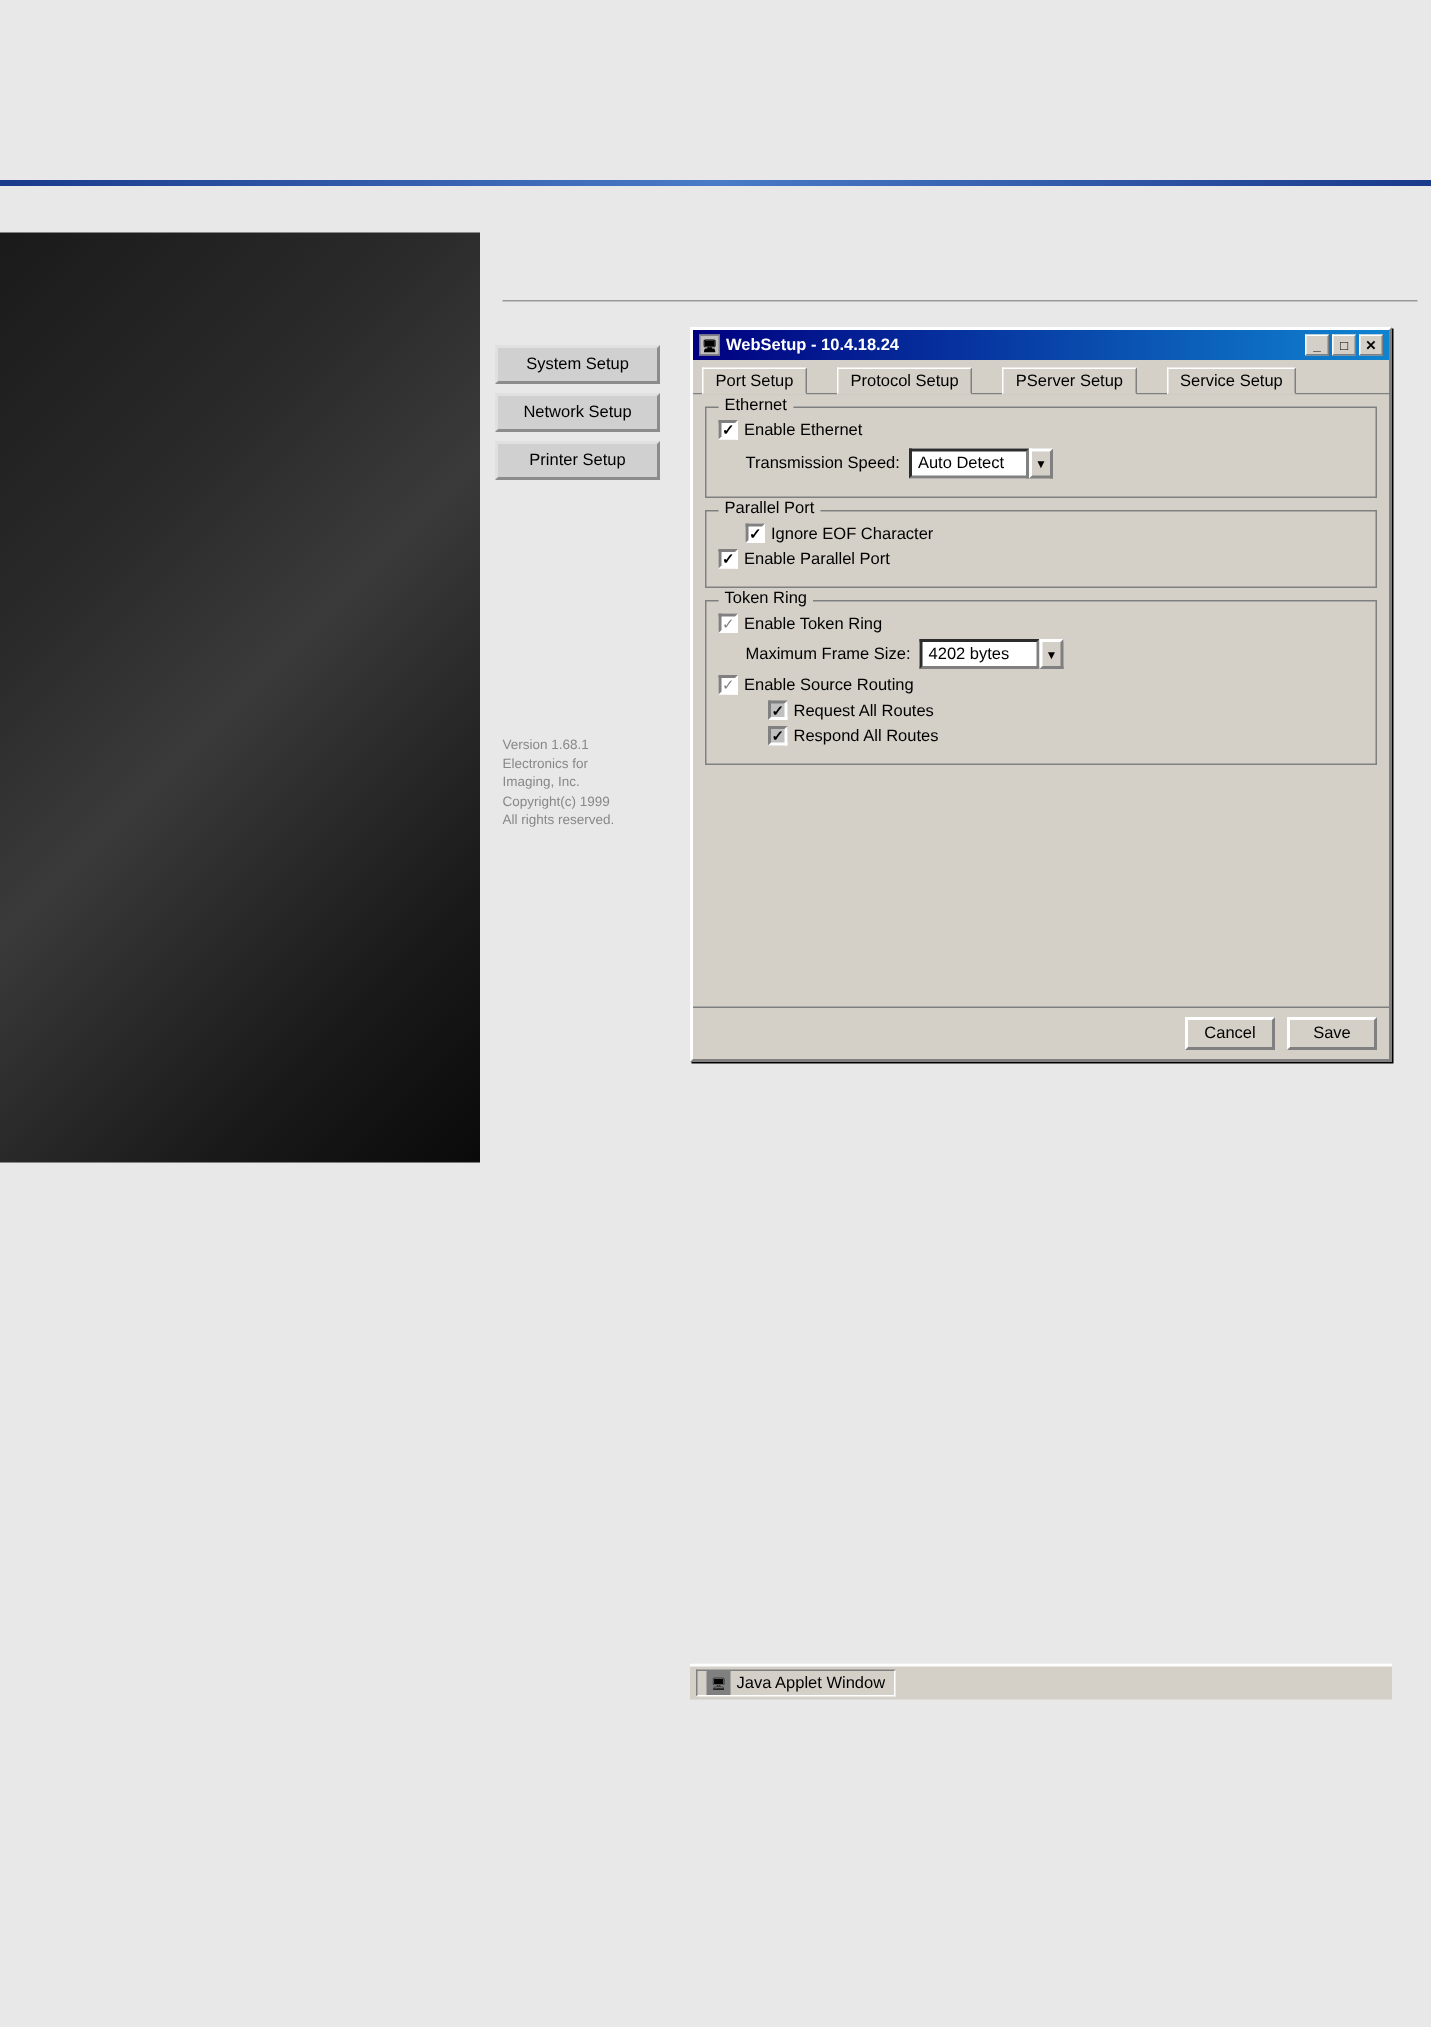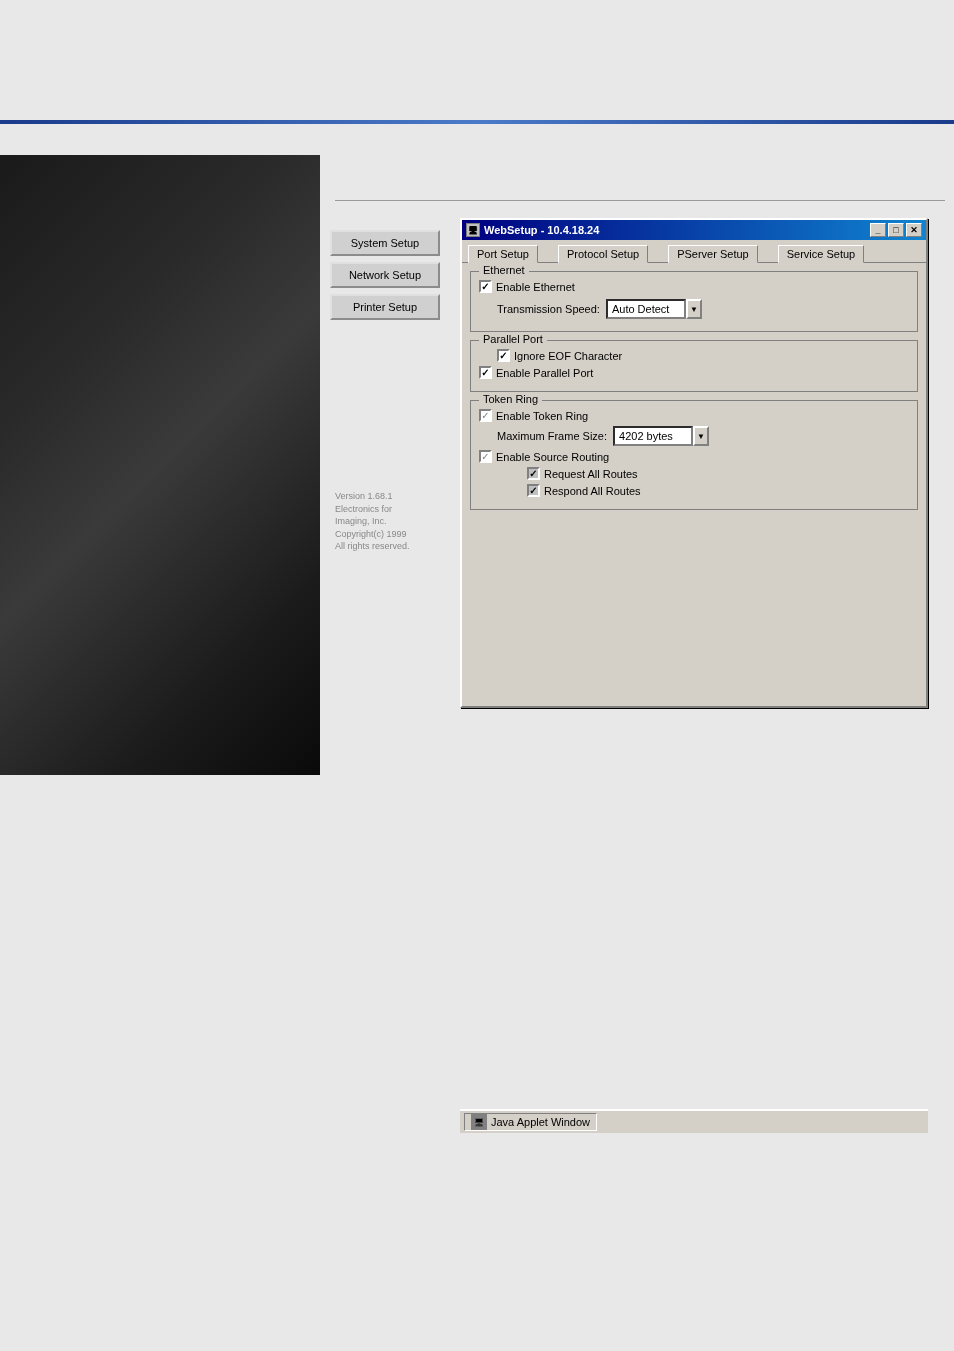--- a/index.html
+++ b/index.html
@@ -227,21 +227,21 @@
       color: #000;
       cursor: pointer;
       margin: 4px 0;
     }
 
     .checkbox-label.indented {
       margin-left: 18px;
     }
 
     .checkbox-label.double-indented {
-      margin-left: 48px;
+      margin-left: 33px;
     }
 
     .win-checkbox {
       width: 13px;
       height: 13px;
       border: 2px solid;
       border-color: #808080 #ffffff #ffffff #808080;
       background: #fff;
       display: flex;
       align-items: center;
@@ -507,20 +507,24 @@
       </div>
 
       <div class="checkbox-label double-indented">
         <div class="win-checkbox checked" style="border-color: #808080 #fff #fff #808080; background: #c0c0c0;"></div>
         <span>Respond All Routes</span>
       </div>
     </div>
 
   </div>
 
+  <div class="bottom-buttons">
+    <button class="win-button">Cancel</button>
+    <button class="win-button">Save</button>
+  </div>
 </div>
 
 <div class="taskbar">
   <div class="taskbar-item">
     <div class="taskbar-icon">🖥</div>
     <span class="taskbar-text">Java Applet Window</span>
   </div>
 </div>
 
 </body></html>

